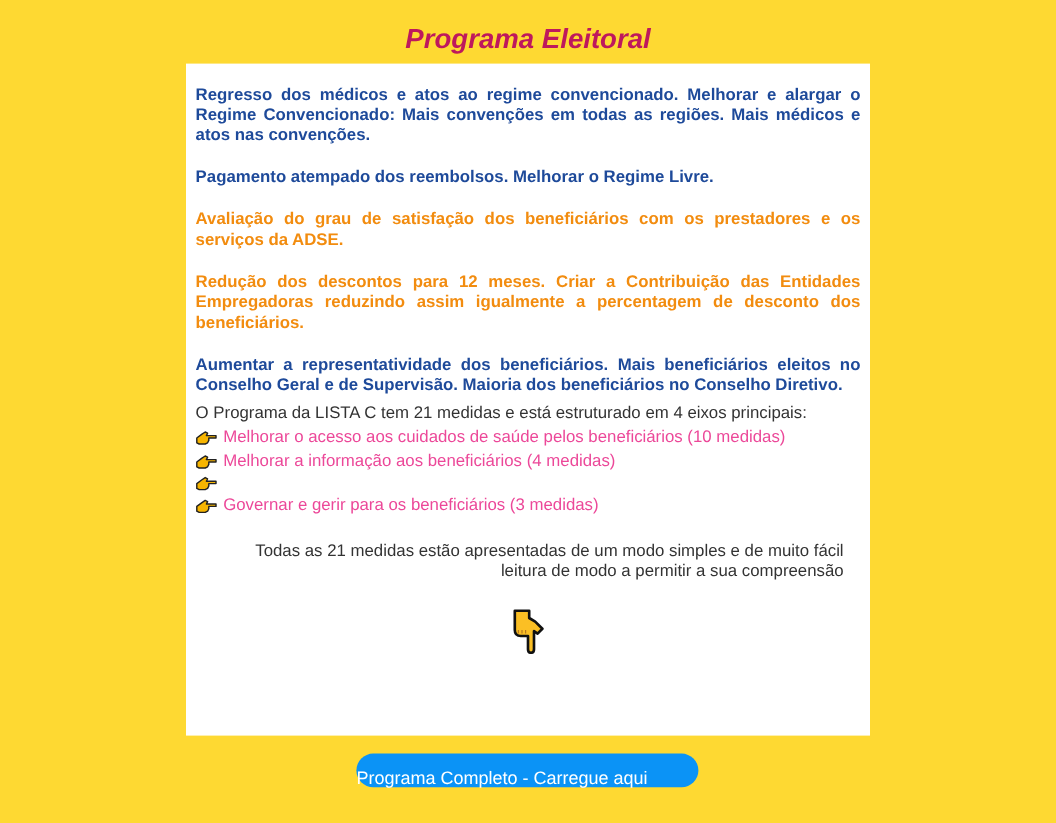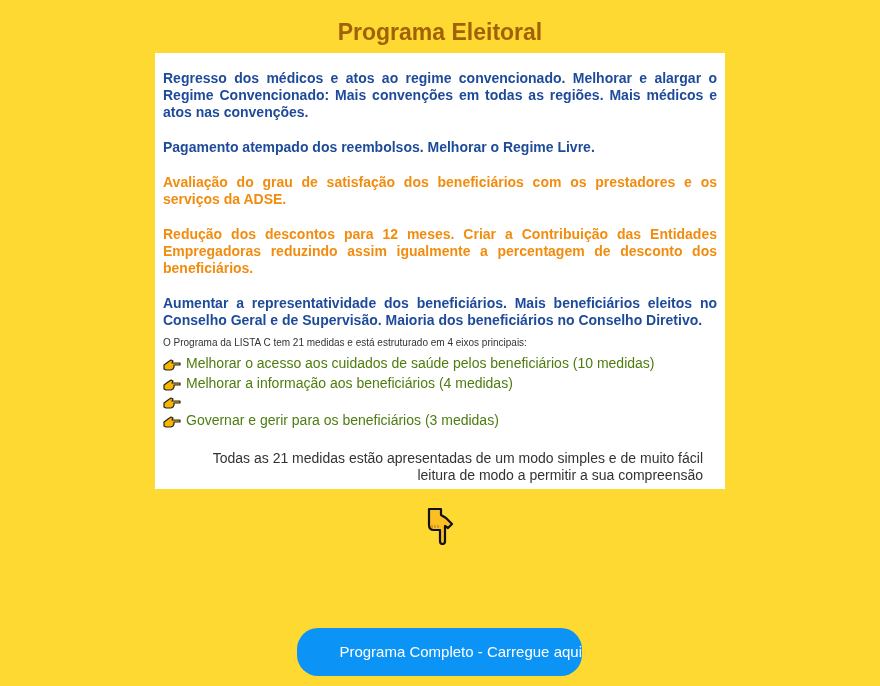--- a/index.html
+++ b/index.html
@@ -16,56 +16,57 @@
       overflow: hidden;
     }
     .page-title {
       position: absolute;
       left: 0;
       top: 16px;
       width: 880px;
       text-align: center;
       font-size: 23px;
       font-weight: bold;
-      color: #a16207;
+      color: #be185d;
       line-height: 32px;
+      font-style: italic;
     }
     .panel {
       position: absolute;
       left: 155px;
       top: 53px;
       width: 570px;
-      height: 436px;
+      height: 560px;
       background: #ffffff;
       box-sizing: border-box;
       padding: 17px 8px 0 8px;
     }
     .para {
       font-size: 14px;
       font-weight: bold;
       line-height: 17px;
       text-align: justify;
       margin: 0 0 18px 0;
     }
     .para.blue { color: #1e4a9a; }
     .para.orange { color: #f28c0f; }
     .intro {
-      font-size: 10px;
+      font-size: 14px;
       color: #333;
       line-height: 20px;
       margin-top: 0;
     }
     .axes-list {
       list-style: none;
       margin: 0;
       padding: 0;
     }
     .axes-list li {
       font-size: 14px;
-      color: #4d7c0f;
+      color: #ec4899;
       line-height: 20px;
       display: flex;
       align-items: center;
       text-align: right;
     }
     .hand-right {
       display: inline-block;
       width: 18px;
       height: 14px;
       margin-right: 5px;
@@ -82,27 +83,27 @@
     .cta-text { margin-top: 18px; }
     .hand-down-wrap {
       text-align: center;
       margin-top: 23px;
     }
     .cta-button {
       position: absolute;
       left: 297px;
       top: 628px;
       width: 285px;
-      height: 48px;
+      height: 28px;
       border-radius: 21px;
       background: #0b93f6;
       color: #ffffff;
       font-size: 15px;
       line-height: 42px;
-      text-align: right;
+      text-align: left;
       border: none;
       cursor: pointer;
       font-family: "Liberation Sans", sans-serif;
       padding: 0;
     }
   </style>
 </head>
 <body>
 
 <div class="page-title">Programa Eleitoral</div>

